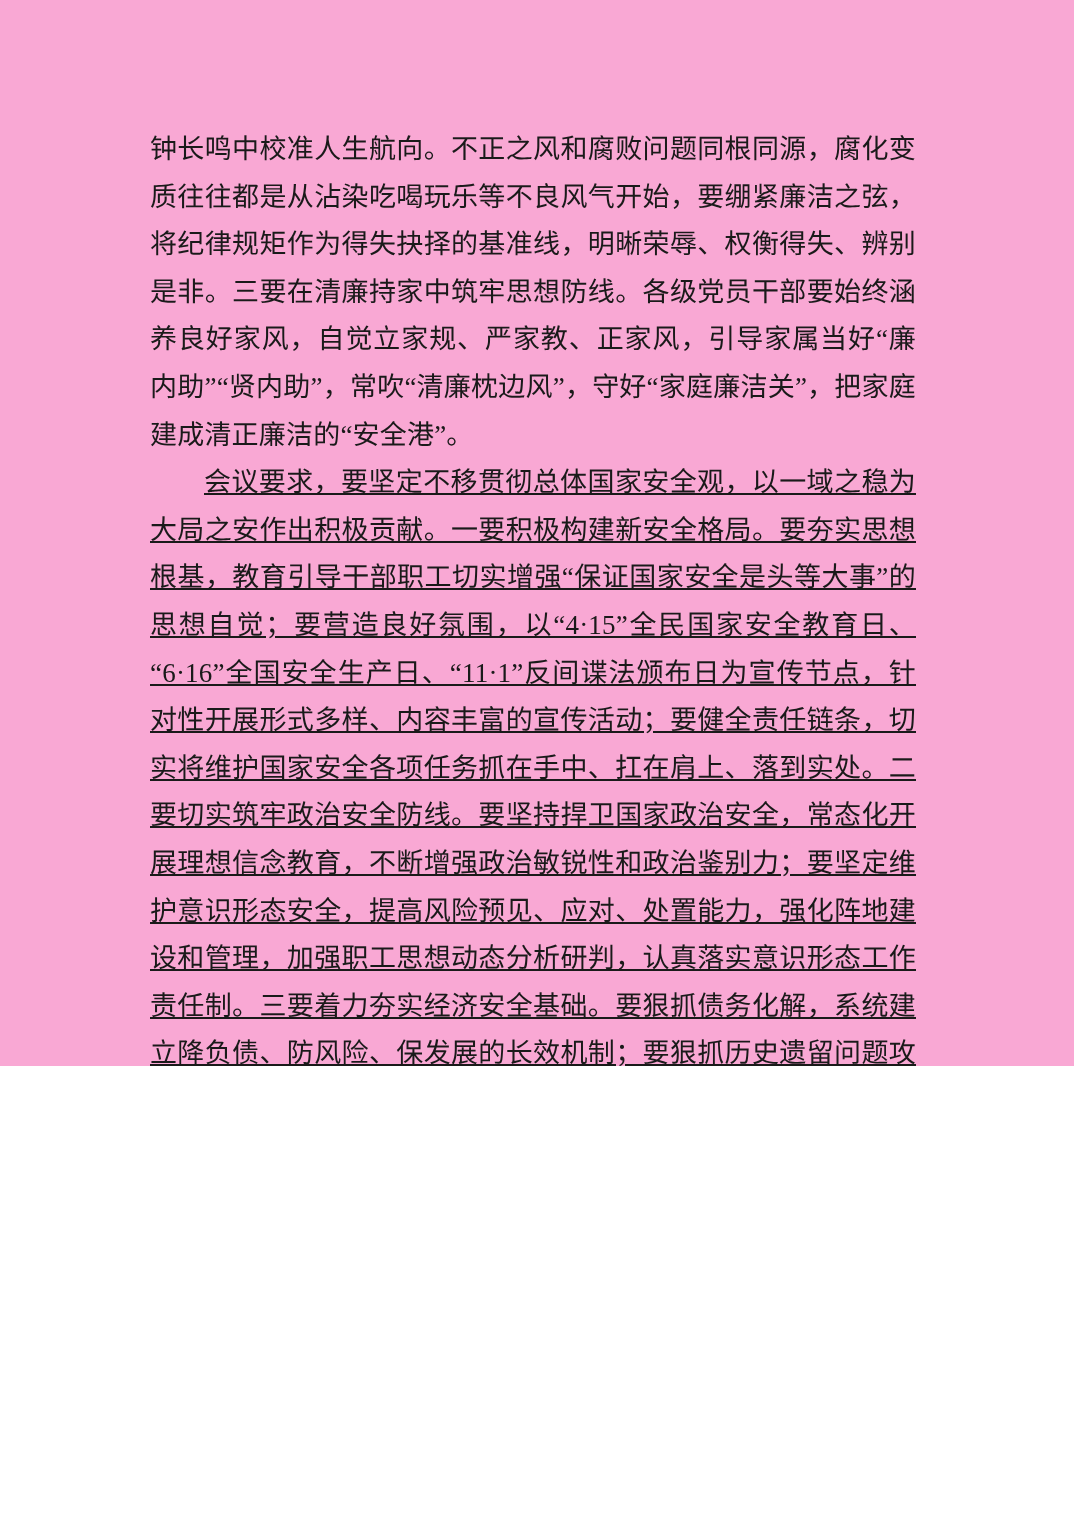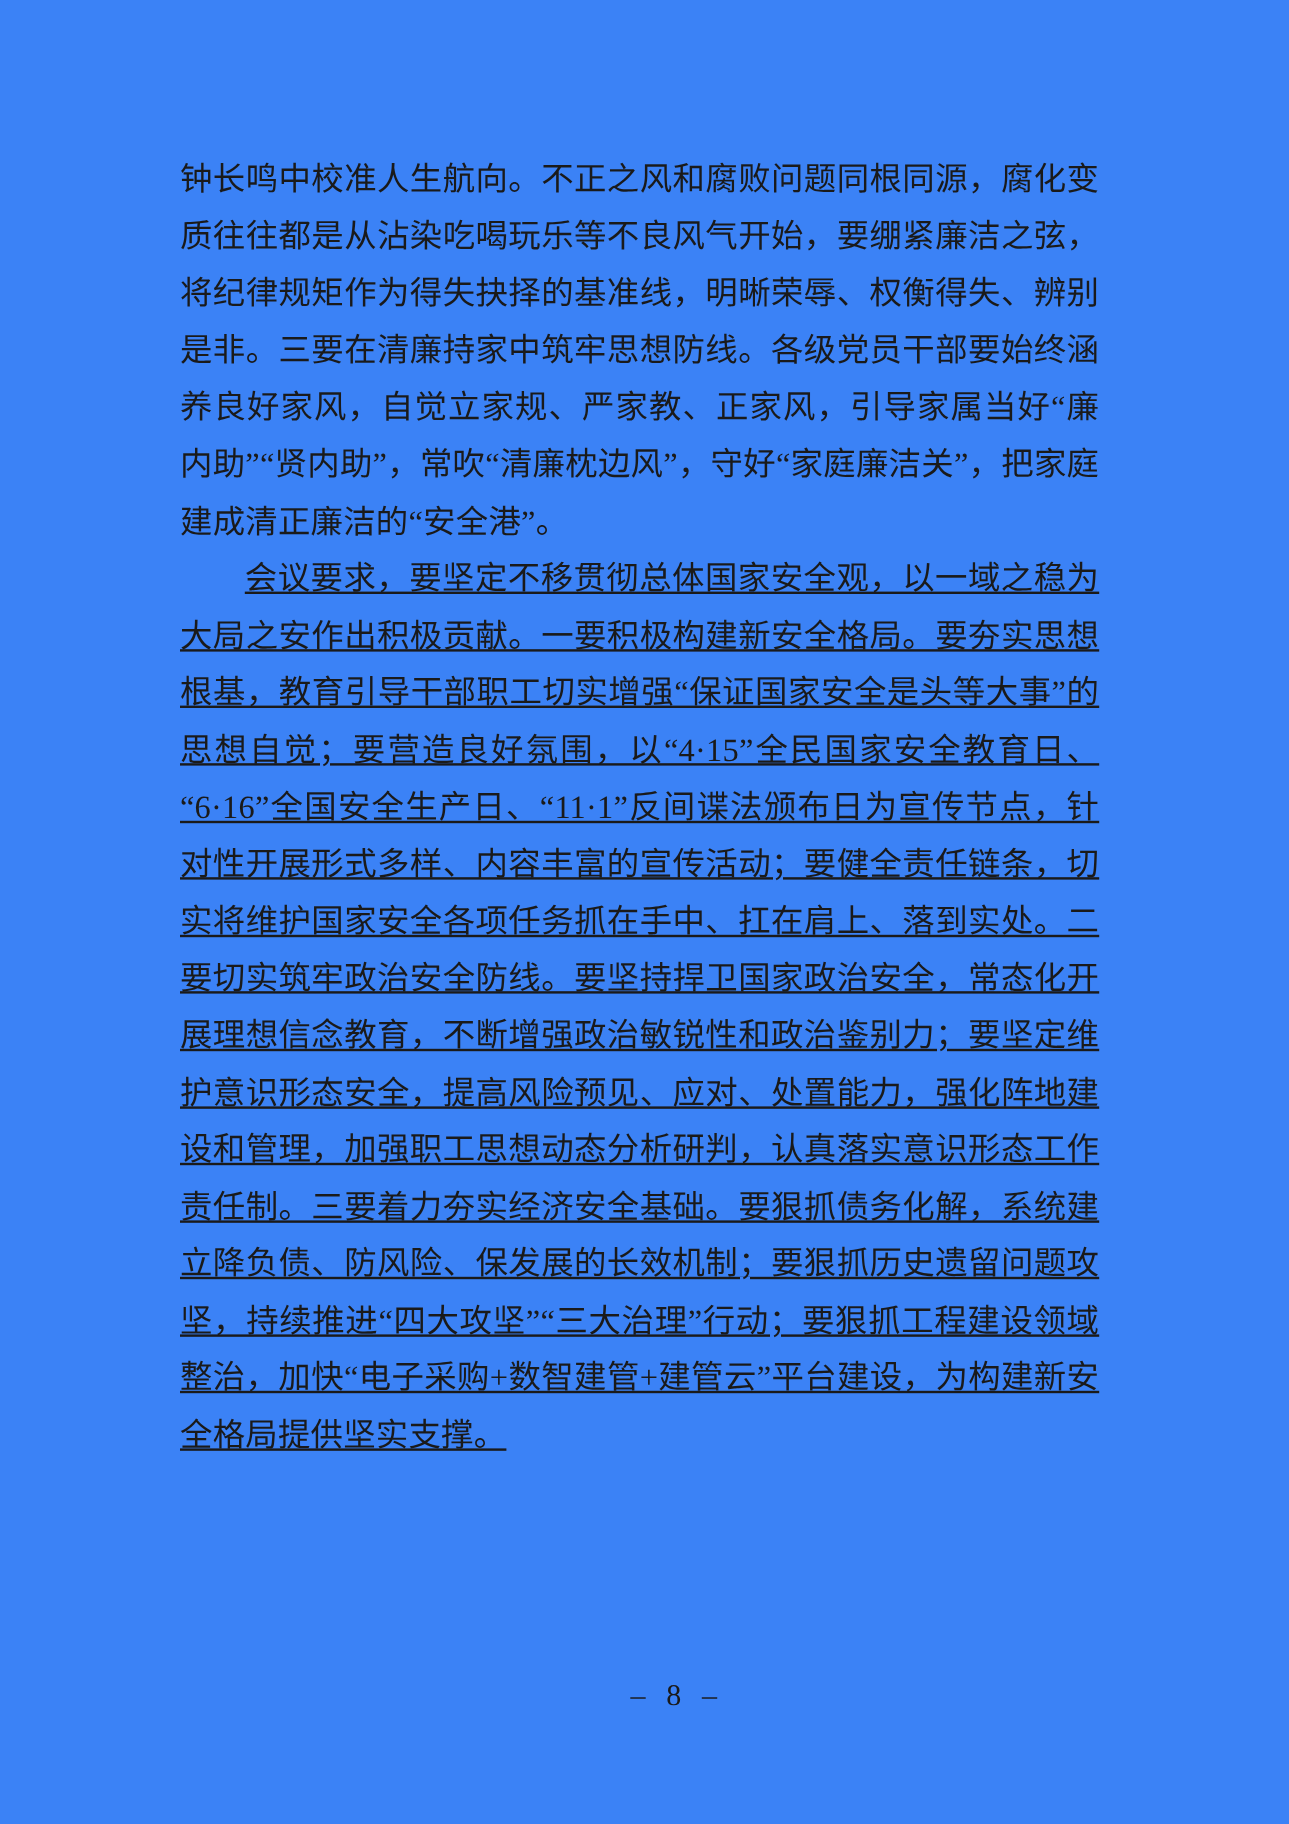--- a/index.html
+++ b/index.html
@@ -3,22 +3,22 @@
 <meta charset="utf-8">
 <style>
   html, body {
     margin: 0;
     padding: 0;
     background: #ffffff;
   }
   .page {
     position: relative;
     width: 1074px;
-    height: 1520px;
-    background: #3b82f6;
+    height: 1066px;
+    background: #f9a8d4;
     overflow: hidden;
     font-family: "Liberation Serif", serif;
   }
   .content {
     position: absolute;
     left: 150px;
     top: 126px;
     width: 766px;
     color: #1a1a1a;
     font-size: 27px;

